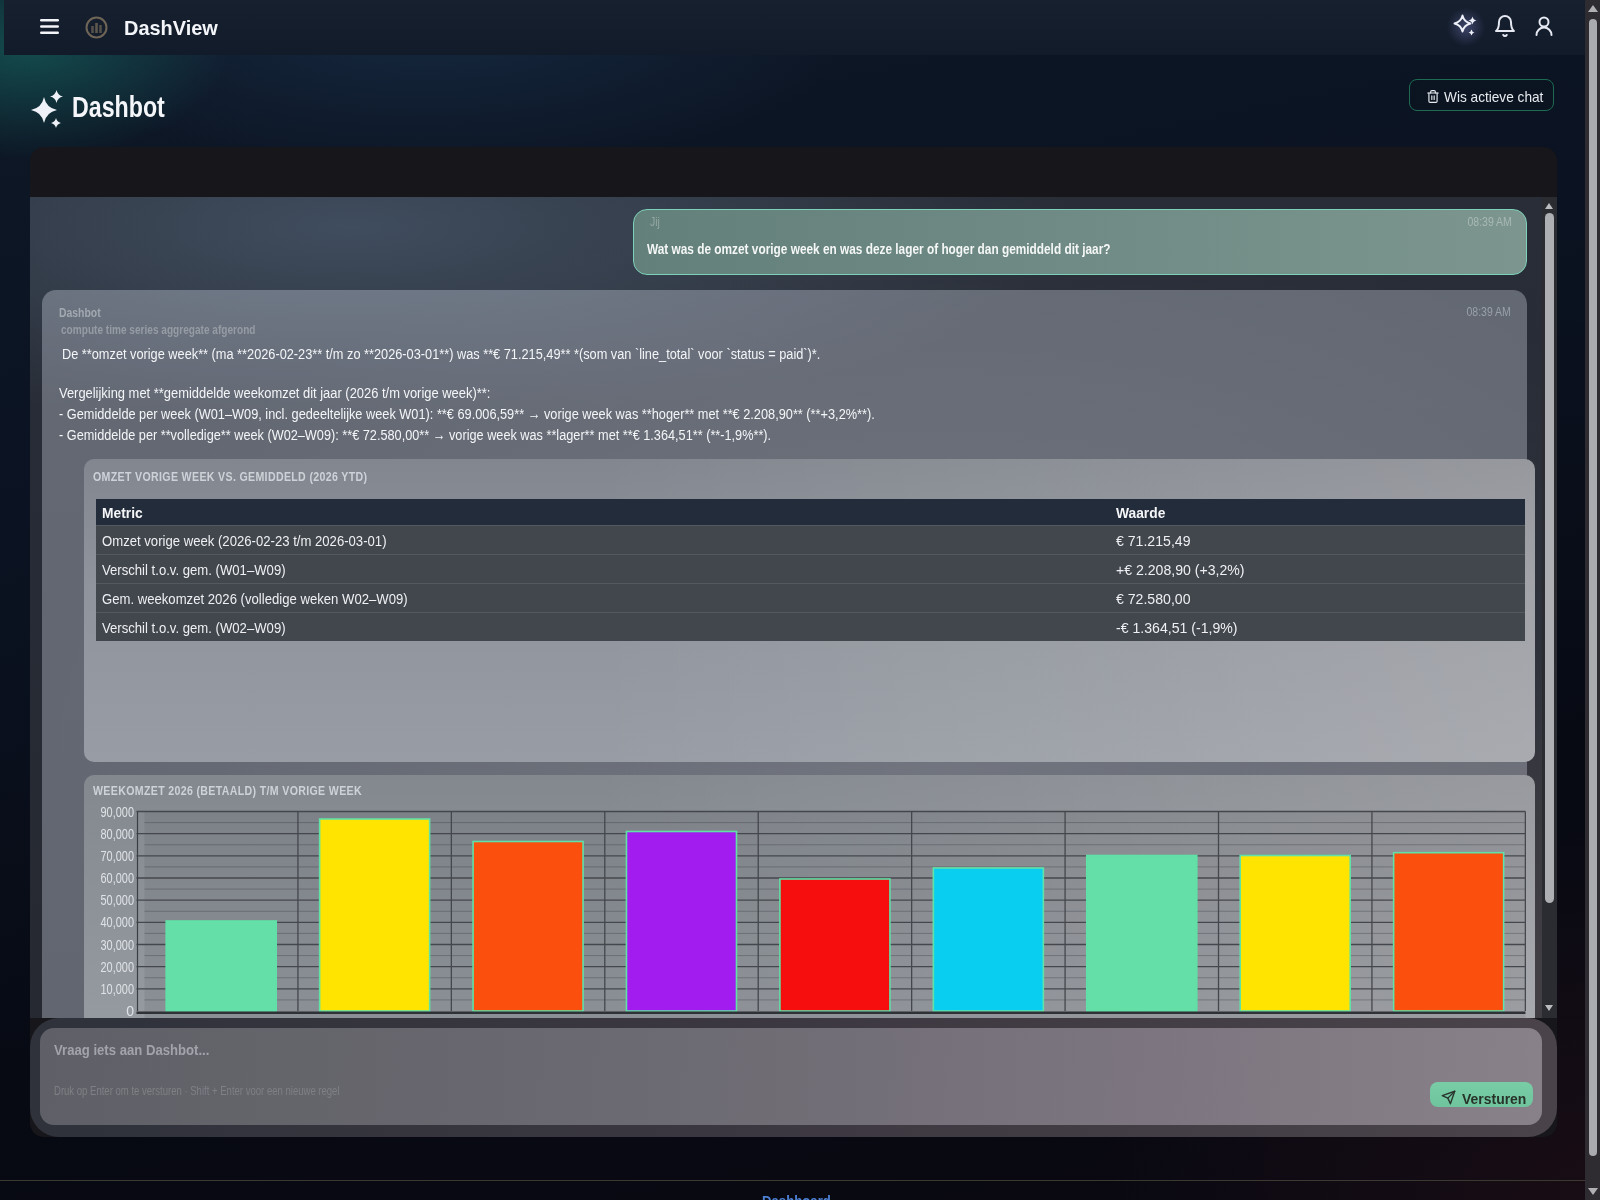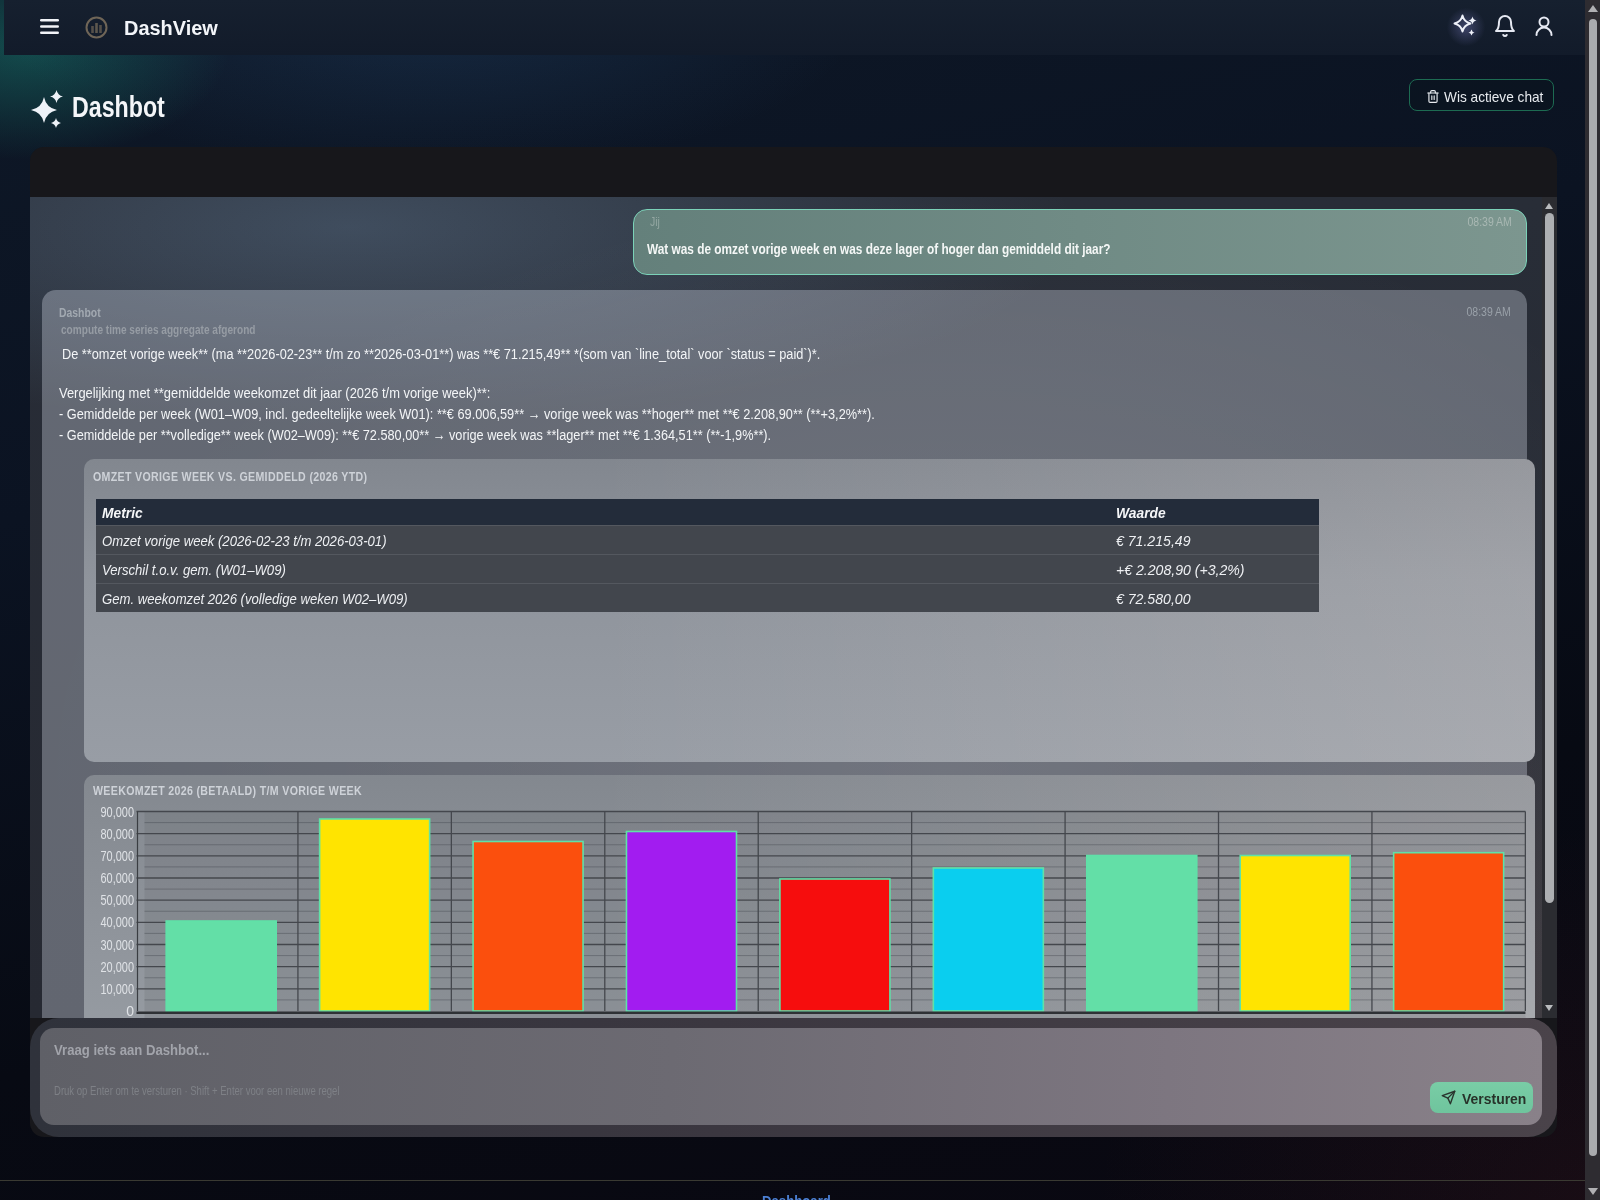--- a/index.html
+++ b/index.html
@@ -53,33 +53,33 @@
     background:rgba(221,228,240,0.33); }
 
   .card { position:absolute; border-radius:10px;margin-left:24px; }
   #card1 { left:18px; top:169px; width:1451px; height:303px;
     background:linear-gradient(90deg, rgba(255,242,235,0) 35%, rgba(255,242,235,0.16) 100%), linear-gradient(180deg, #82878f 0%, #8f949c 40%, #989da5 100%); }
   #card2 { left:18px; top:485px;   width:1451px; height:330px;
     background:linear-gradient(90deg, rgba(255,242,235,0) 35%, rgba(255,242,235,0.17) 100%), linear-gradient(180deg, #83888f 0%, #91969d 55%, #9aa0a6 100%); }
   .cttl { font-size:12.5px; font-weight:bold; color:#ced2d8; letter-spacing:0.4px; }
 
   
-  #tbl { left:11.5px; top:39.5px; width:1223px;font-style:italic; }
+  #tbl { left:11.5px; top:39.5px; width:1429px; }
   #tbl .hr { position:relative; height:26px; background:#232c3a; }
   #tbl .r  { position:relative; height:29px; background:#42464d; border-top:1px solid #54585f; }
   #tbl .c1 { left:6.5px; top:50%; font-size:15px; color:#eef0f3; }
   #tbl .c2 { left:1020.5px; top:50%; font-size:15px; color:#eef0f3; }
   #tbl .hr .c1, #tbl .hr .c2 { font-weight:bold; color:#f5f6f8; }
 
   
   #botbar { left:0; top:871.5px; width:1526.5px; height:118.5px;
     background:linear-gradient(90deg,#2f323b 0%, #3b3740 45%, #4a434a 100%);border-radius:29px; }
   #inputbox { left:10px; top:10px; width:1502px; height:97px; border-radius:14px;
     background:linear-gradient(93deg,#5f6067 0%, #6c6a72 42%, #7d7680 75%, #898189 100%); }
-  #sendbtn { left:1390px; top:54px; width:103px; height:31px; border-radius:8px;
+  #sendbtn { left:1390px; top:54px; width:103px; height:25px; border-radius:8px;
     background:linear-gradient(180deg,#79cda6,#6fc49d); }
 
   
   #sbin { left:1511.5px; top:0; width:15px; height:821px; background:#2b2c31; }
   #sbin .thumb { position:absolute; left:3px; top:16px; width:9px; height:690px;
     background:#adafb2; border-radius:4.5px; }
   #sbout { left:1585px; top:0; width:15px; height:1200px; background:#2e2c31; }
   #sbout .thumb { position:absolute; left:3.5px; top:19px; width:8px; height:1137px;
     background:#aaabae; border-radius:4px; }
   .arr { position:absolute; width:0; height:0; }
@@ -168,20 +168,24 @@
               <div class="tx c1" style="transform:translateY(-50%) scaleX(0.875)">Omzet vorige week (2026-02-23 t/m 2026-03-01)</div>
               <div class="tx c2" style="transform:translateY(-50%) scaleX(0.94)">€&nbsp;71.215,49</div>
             </div>
           <div class="r">
               <div class="tx c1" style="transform:translateY(-50%) scaleX(0.875)">Verschil t.o.v. gem. (W01–W09)</div>
               <div class="tx c2" style="transform:translateY(-50%) scaleX(0.94)">+€&nbsp;2.208,90 (+3,2%)</div>
             </div>
           <div class="r">
               <div class="tx c1" style="transform:translateY(-50%) scaleX(0.875)">Gem. weekomzet 2026 (volledige weken W02–W09)</div>
               <div class="tx c2" style="transform:translateY(-50%) scaleX(0.94)">€&nbsp;72.580,00</div>
+            </div>
+          <div class="r">
+              <div class="tx c1" style="transform:translateY(-50%) scaleX(0.875)">Verschil t.o.v. gem. (W02–W09)</div>
+              <div class="tx c2" style="transform:translateY(-50%) scaleX(0.94)">-€&nbsp;1.364,51 (-1,9%)</div>
             </div>
         </div>
       </div>
 
       <div class="card" id="card2">
         <div class="tx cttl" style="left:8.5px;top:16px;transform:translateY(-50%) scaleX(0.848)">WEEKOMZET 2026 (BETAALD) T/M VORIGE WEEK</div>
         <svg style="position:absolute;left:0;top:0" width="1451" height="330" viewBox="0 0 1451 330">
         <rect x="60.5" y="36.5" width="1380.9" height="207" fill="rgba(20,20,25,0.08)"></rect>
         <line x1="60.5" y1="224.92" x2="1441.4" y2="224.92" stroke="rgba(55,58,65,0.35)" stroke-width="1"></line>
         <line x1="60.5" y1="202.75" x2="1441.4" y2="202.75" stroke="rgba(55,58,65,0.35)" stroke-width="1"></line>

